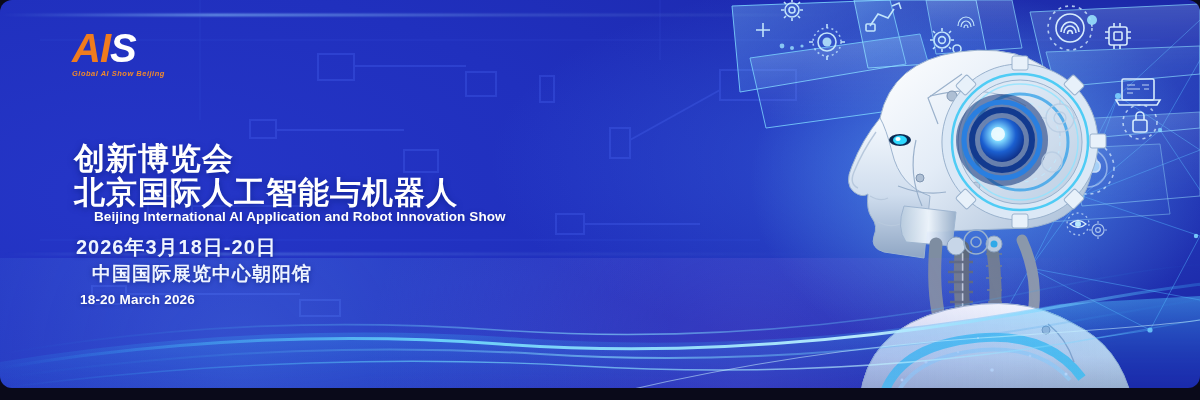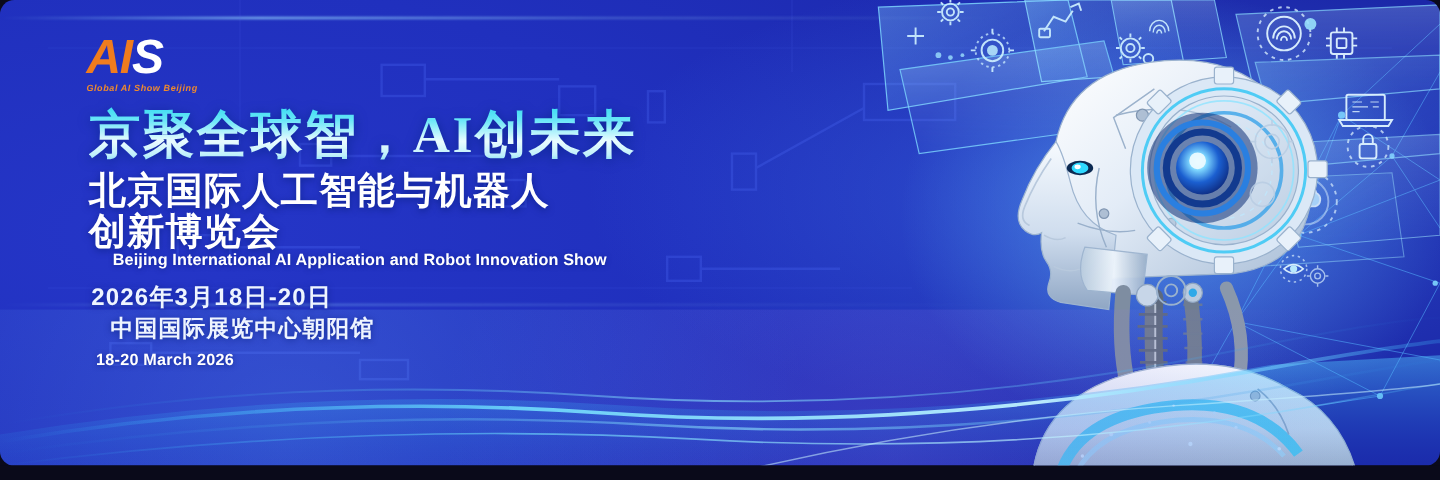--- a/index.html
+++ b/index.html
@@ -429,25 +429,24 @@
 
   <div class="content">
 
     <div class="logo">
       <div class="logo-word">
         <span class="logo-a">A</span><span class="logo-i">I</span><span class="logo-s">S</span>
       </div>
       <div class="logo-tag">Global AI Show Beijing</div>
     </div>
 
-    <div class="headline">京聚全球智，AI创未来</div>
 
     <div class="sub-cn">
+      <span>创新博览会</span>
       <span>北京国际人工智能与机器人</span>
-      <span>创新博览会</span>
     </div>
 
     <div class="sub-en">Beijing International AI Application and Robot Innovation Show</div>
 
     <div class="date-cn">2026年3月18日-20日</div>
     <div class="venue-cn">中国国际展览中心朝阳馆</div>
 
     <div class="date-en">18-20 March 2026</div>
   </div>
 

